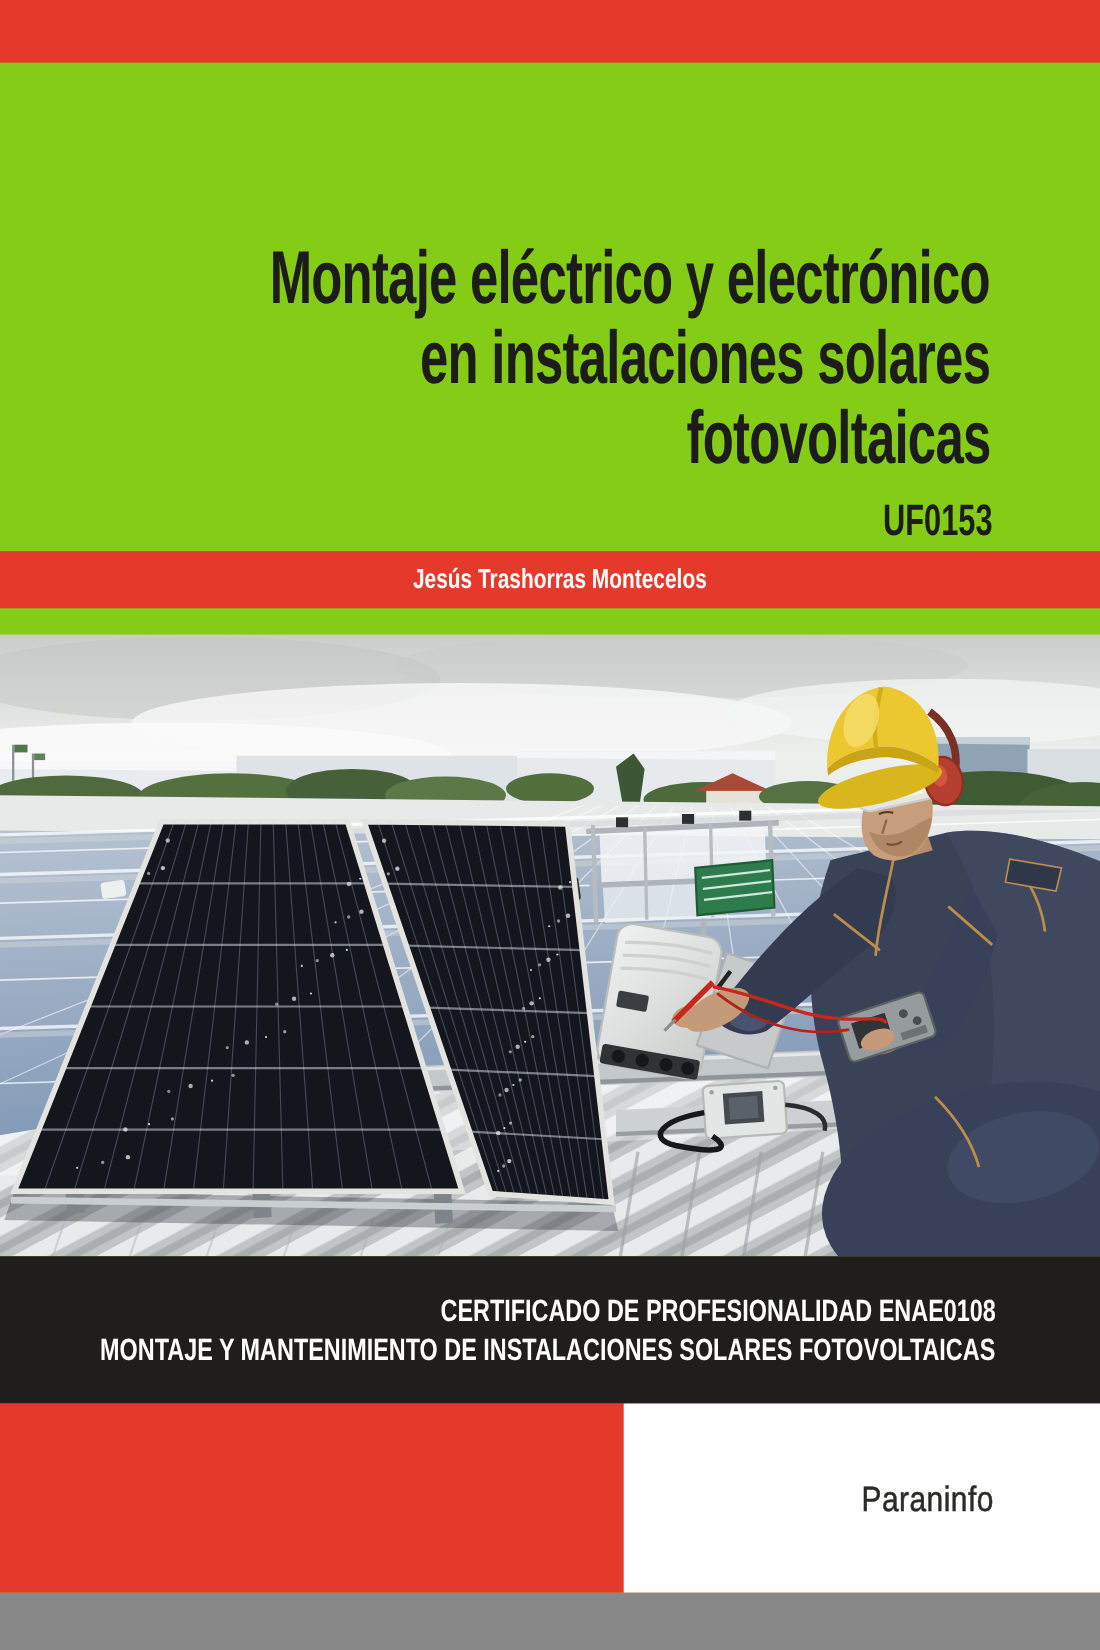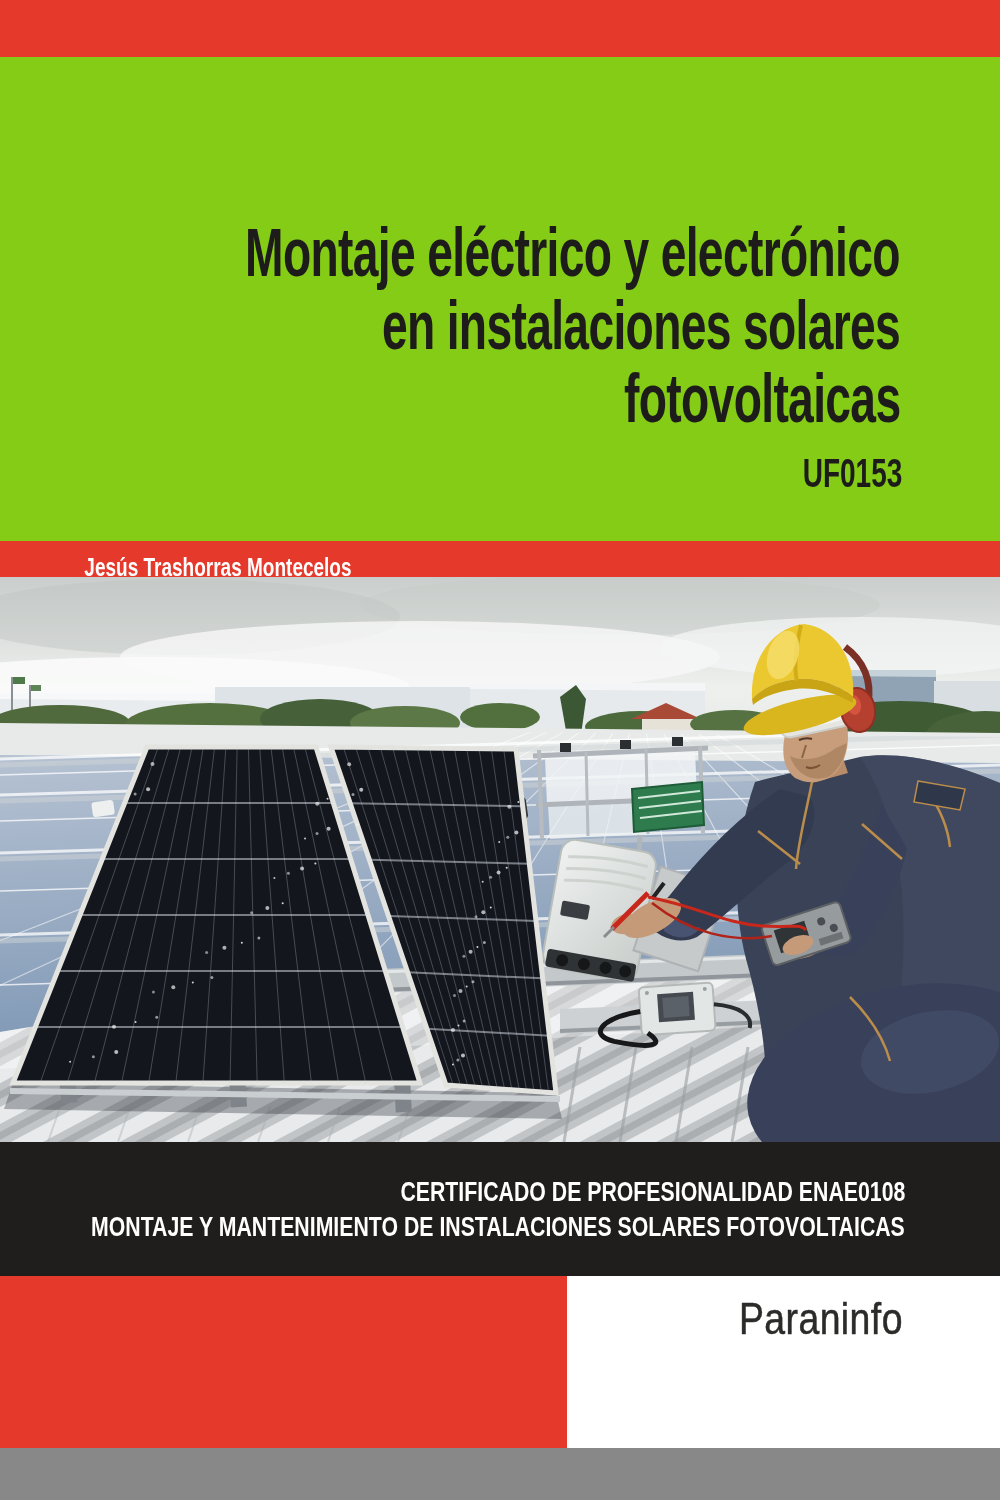--- a/index.html
+++ b/index.html
@@ -9,36 +9,36 @@
   }
   
   .top-bar{position:absolute;left:0;top:0;width:1000px;height:57px;background:#e5392c;}
   
   .title-block{position:absolute;right:100px;top:216px;text-align:right;color:#1d1c1a;}
   .title-block .tl{display:block;font-weight:bold;font-size:68px;line-height:73px;white-space:nowrap;}
   .title-block .tl span{display:inline-block;transform:scaleX(.68);transform-origin:100% 50%;letter-spacing:-1px;}
   .unit-code{position:absolute;right:98px;top:444px;font-weight:bold;font-size:40px;line-height:58px;color:#1d1c1a;}
   .unit-code span{display:inline-block;transform:scaleX(.70);transform-origin:100% 50%;}
   
-  .author-bar{position:absolute;left:0;top:541px;width:1000px;height:52px;background:#e5392c;
-    display:flex;align-items:center;justify-content:flex-start;padding-right:67px;box-sizing:border-box;}
+  .author-bar{position:absolute;left:0;top:501px;width:1000px;height:52px;background:#e5392c;
+    display:flex;align-items:center;justify-content:center;padding-right:67px;box-sizing:border-box;}
   .author-bar span{display:inline-block;color:#fff;font-weight:bold;font-size:25px;transform:scaleX(.76);transform-origin:100% 50%;white-space:nowrap;}
   
   .photo{position:absolute;left:0;top:577px;width:1000px;height:565px;overflow:hidden;background:#dfe2e0;}
   .photo svg{display:block;}
   
   .cert-band{position:absolute;left:0;top:1142px;width:1000px;height:134px;background:#1f1e1c;
     display:flex;flex-direction:column;align-items:flex-end;justify-content:center;gap:2px;
     padding-right:95px;box-sizing:border-box;}
   .cert-band .cl{display:block;color:#ffffff;font-weight:bold;font-size:28px;line-height:33px;white-space:nowrap;}
   .cert-band .cl span{display:inline-block;transform:scaleX(.76);transform-origin:100% 50%;}
   
   .bottom-strip{position:absolute;left:0;top:1276px;width:1000px;height:224px;background:#e5392c;}
   .publisher-box{position:absolute;left:567px;top:1276px;width:433px;height:224px;background:#ffffff;}
-  .publisher-logo{position:absolute;right:97px;top:1296px;font-size:44px;line-height:46px;color:#2b2b29;
+  .publisher-logo{position:absolute;right:97px;top:1340px;font-size:32px;line-height:46px;color:#2b2b29;
     -webkit-text-stroke:.5px #2b2b29;}
   .publisher-logo span{display:inline-block;transform:scaleX(.85);transform-origin:100% 50%;letter-spacing:.5px;}
 </style>
 </head>
 <body>
 
 <div class="cover">
 
   <div class="top-bar"></div>
 

